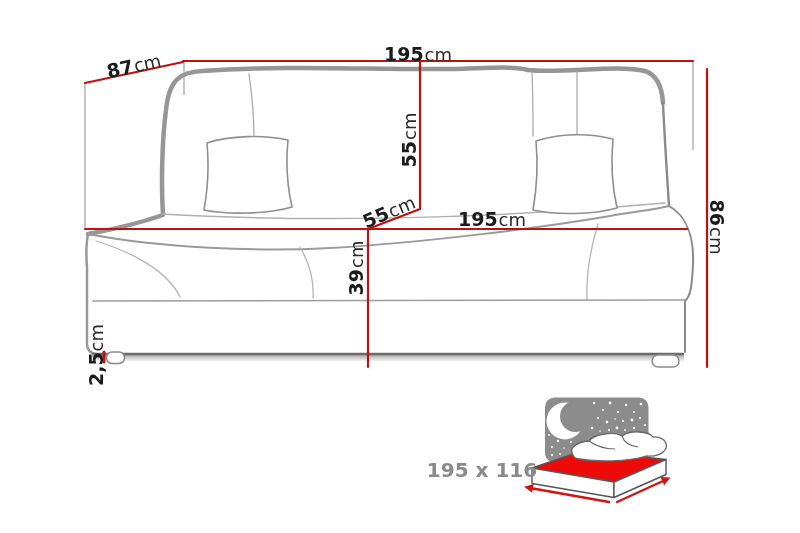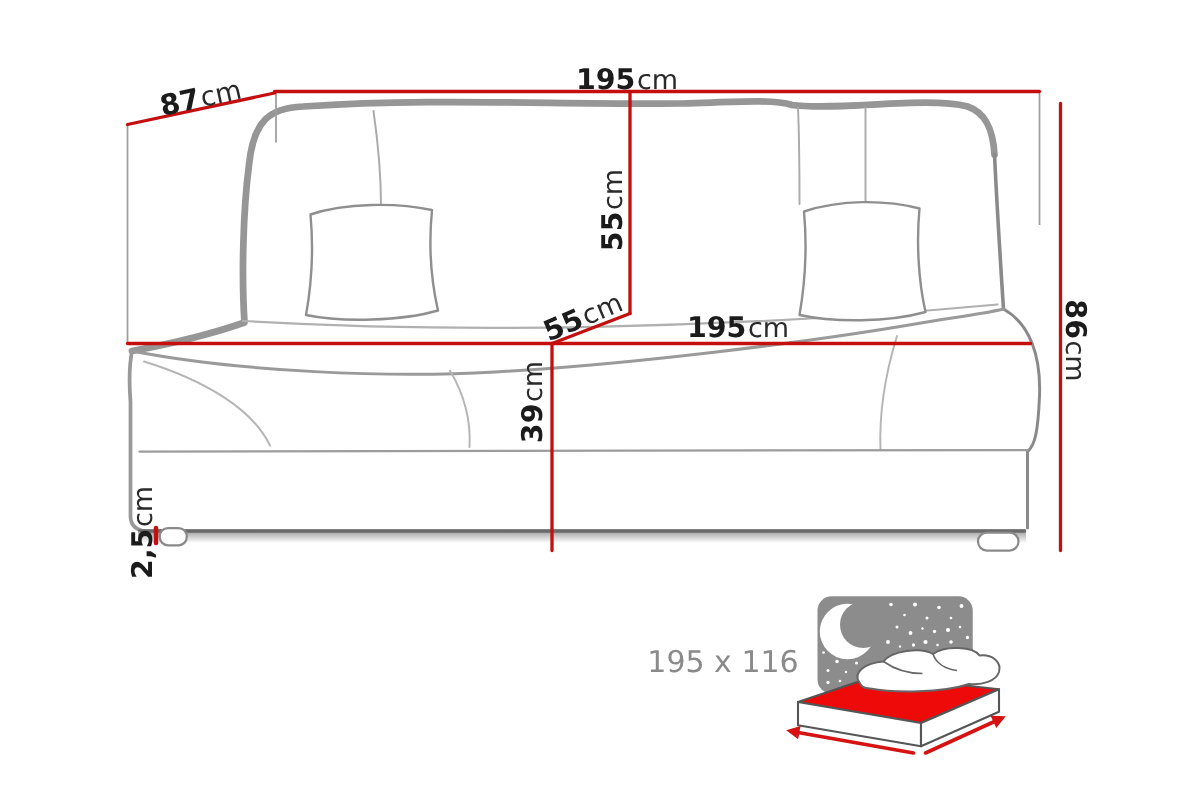--- a/index.html
+++ b/index.html
@@ -23,25 +23,26 @@
   }
   .dim .unit{
     font-weight:normal;
     font-size:18px;
     color:#2a2a2a;
     margin-left:1px;
   }
   .bed-size{
     position:absolute;
     font-family:"DejaVu Sans",sans-serif;
-    font-weight:normal;
+    font-weight:bold;
     font-size:20px;
     color:#8a8a8a;
     white-space:nowrap;
     line-height:1;
+    margin-top:29px;
   }
 </style>
 </head>
 <body>
 
 <div class="canvas">
 
   <svg class="layer" viewBox="0 0 800 533">
     <defs>
       <linearGradient id="shadowGrad" x1="0" y1="0" x2="0" y2="1">

